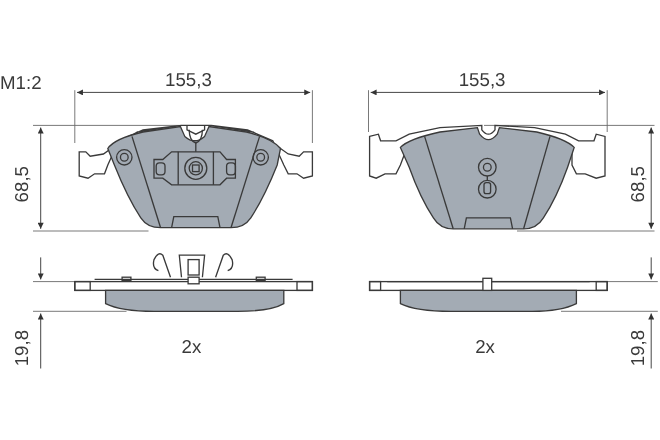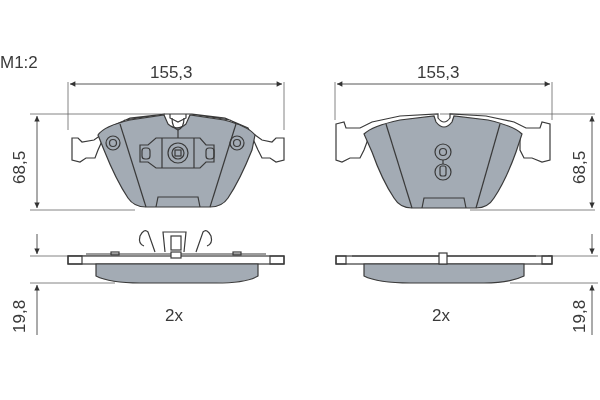--- a/index.html
+++ b/index.html
@@ -106,21 +106,21 @@
     <line x1="592" y1="335" x2="592" y2="285" stroke="#444" stroke-width="0.9" marker-end="url(#arr)"></line>
     <rect x="336" y="256" width="216" height="8" fill="#ffffff"></rect>
     <rect x="336" y="256" width="10" height="8"></rect>
     <rect x="542" y="256" width="10" height="8"></rect>
     <line x1="352" y1="256" x2="536" y2="256"></line>
     <path d="M364,264 L364,276 Q378,283 410,283 L484,283 Q510,283 524,276 L524,264 Z" fill="#a3abb4"></path>
     <rect x="439" y="253" width="8" height="11" fill="#fff"></rect>
   </g>
 </svg>
 
-<div class="lbl" style="left:0px; top:54px;">M1:2</div>
+<div class="lbl" style="left:0px; top:67px;">M1:2</div>
 
 <div class="lbl" style="left:150px; top:64px;">155,3</div>
 <div class="lbl vert" style="left:11px; top:184px;">68,5</div>
 <div class="lbl vert" style="left:11px; top:333px;">19,8</div>
 <div class="lbl" style="left:165px; top:307px;">2x</div>
 
 <div class="lbl" style="left:417px; top:64px;">155,3</div>
 <div class="lbl vert" style="left:571px; top:184px;">68,5</div>
 <div class="lbl vert" style="left:571px; top:333px;">19,8</div>
 <div class="lbl" style="left:432px; top:307px;">2x</div>

